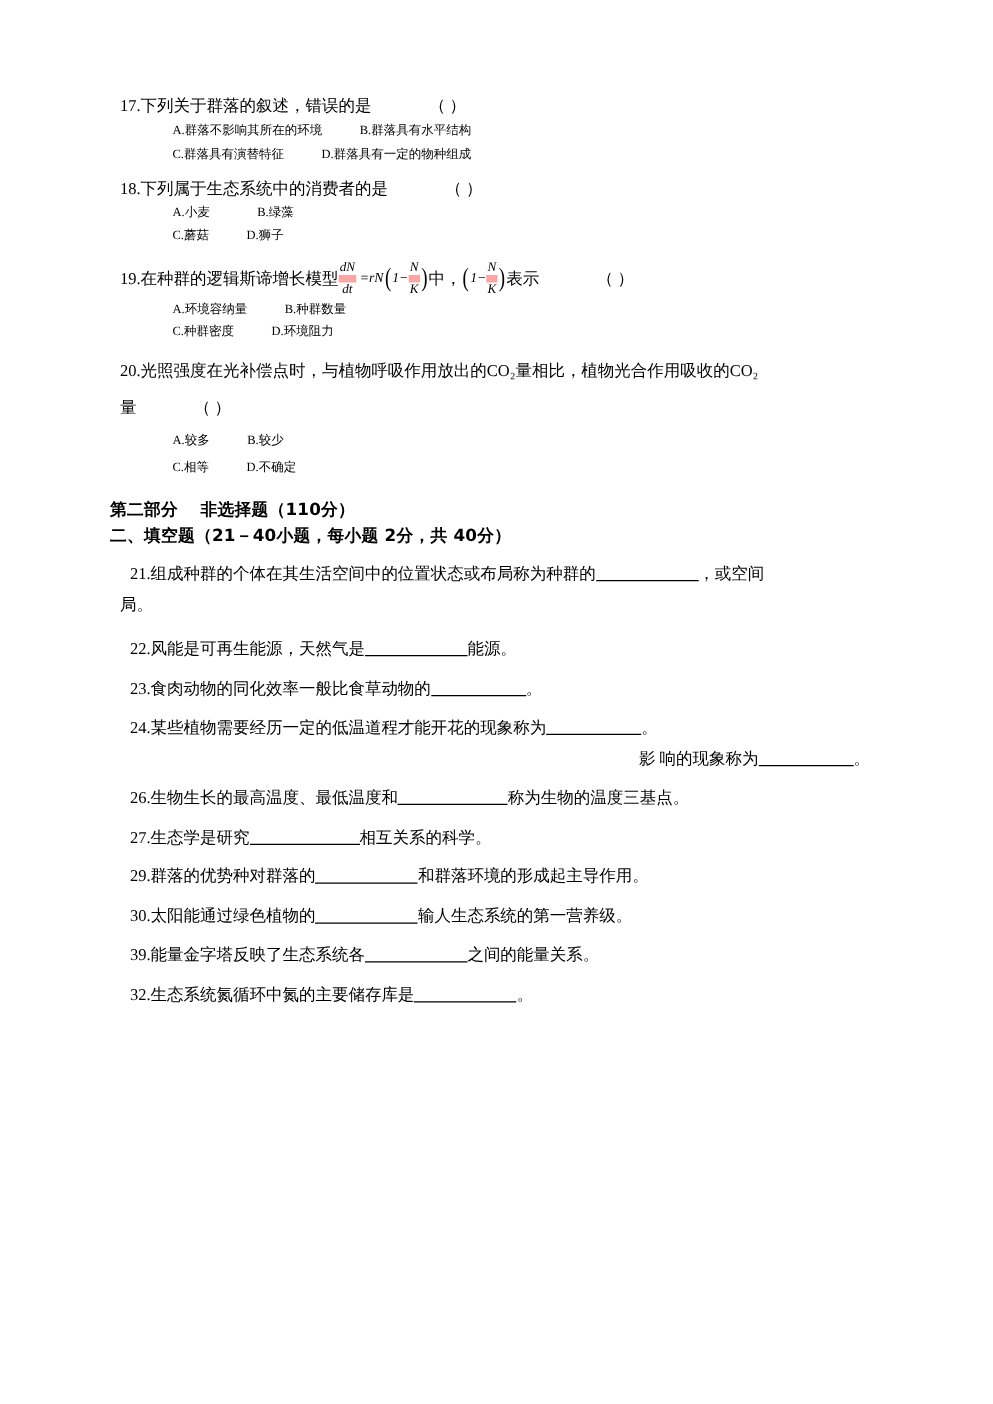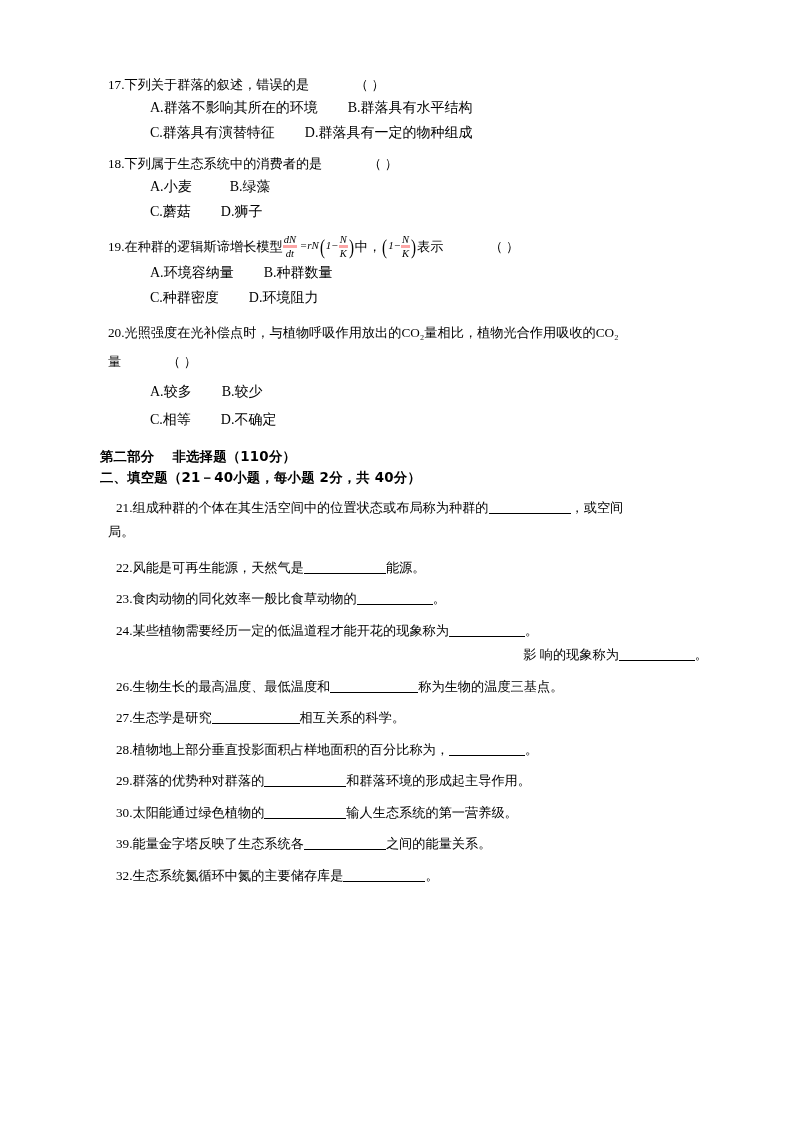--- a/index.html
+++ b/index.html
@@ -10,21 +10,21 @@
   body {
     width: 794px;
     height: 1123px;
     font-family: "Liberation Serif", "DejaVu Serif", serif;
     color: #000000;
     position: relative;
     overflow: hidden;
   }
   .page {
     position: absolute;
-    left: 12px; top: 0;
+    left: 0; top: 0;
     width: 670px;
     height: 1123px;
     padding: 0;
     box-sizing: border-box;
   }
   .content {
     position: absolute;
     left: 96px;
     top: 74px;
     width: 600px;
@@ -34,21 +34,21 @@
     font-size: 13.2px;
     line-height: 1.62;
     white-space: nowrap;
   }
   .q-wrap {
     white-space: normal;
   }
   .opts {
     margin: 0 0 2px 0;
     padding-left: 42px;
-    font-size: 14px;
+    font-size: 10px;
     line-height: 1.62;
     white-space: nowrap;
   }
   .opt-gap-md { display: inline-block; width: 30px; }
   .opt-gap-lg { display: inline-block; width: 38px; }
   .blank-paren {
     display: inline-block;
     width: 46px;
   }
   .spacer-6 { height: 6px; }
@@ -94,21 +94,21 @@
   }
   .frac {
     display: inline-block;
     vertical-align: middle;
     text-align: center;
     font-style: italic;
     line-height: 1.05;
   }
   .frac .num {
     display: block;
-    border-bottom: 3px solid #fca5a5;
+    border-bottom: 6px solid #fca5a5;
     padding: 0 1px;
     font-size: 10.5px;
   }
   .frac .den {
     display: block;
     padding: 0 1px;
     font-size: 10.5px;
   }
   .big-paren {
     display: inline-block;
@@ -209,23 +209,20 @@
     </div>
 
     <div class="fq" style="margin-top:8px;">
       <span>26.</span><span>生物生长的最高温度、最低温度和</span><span class="ul ul-88"></span><span>称为生物的温度三基点。</span>
     </div>
 
     <div class="fq" style="margin-top:8px;">
       <span>27.</span><span>生态学是研究</span><span class="ul ul-88"></span><span>相互关系的科学。</span>
     </div>
 
-    <div class="fq" style="margin-top:8px;">
-      <span>28.</span><span>植物地上部分垂直投影面积占样地面积的百分比称为，</span><span class="ul ul-76"></span><span>。</span>
-    </div>
 
     <div class="fq" style="margin-top:8px;">
       <span>29.</span><span>群落的优势种对群落的</span><span class="ul ul-82"></span><span>和群落环境的形成起主导作用。</span>
     </div>
 
     <div class="fq" style="margin-top:8px;">
       <span>30.</span><span>太阳能通过绿色植物的</span><span class="ul ul-82"></span><span>输人生态系统的第一营养级。</span>
     </div>
 
     <div class="fq" style="margin-top:8px;">

